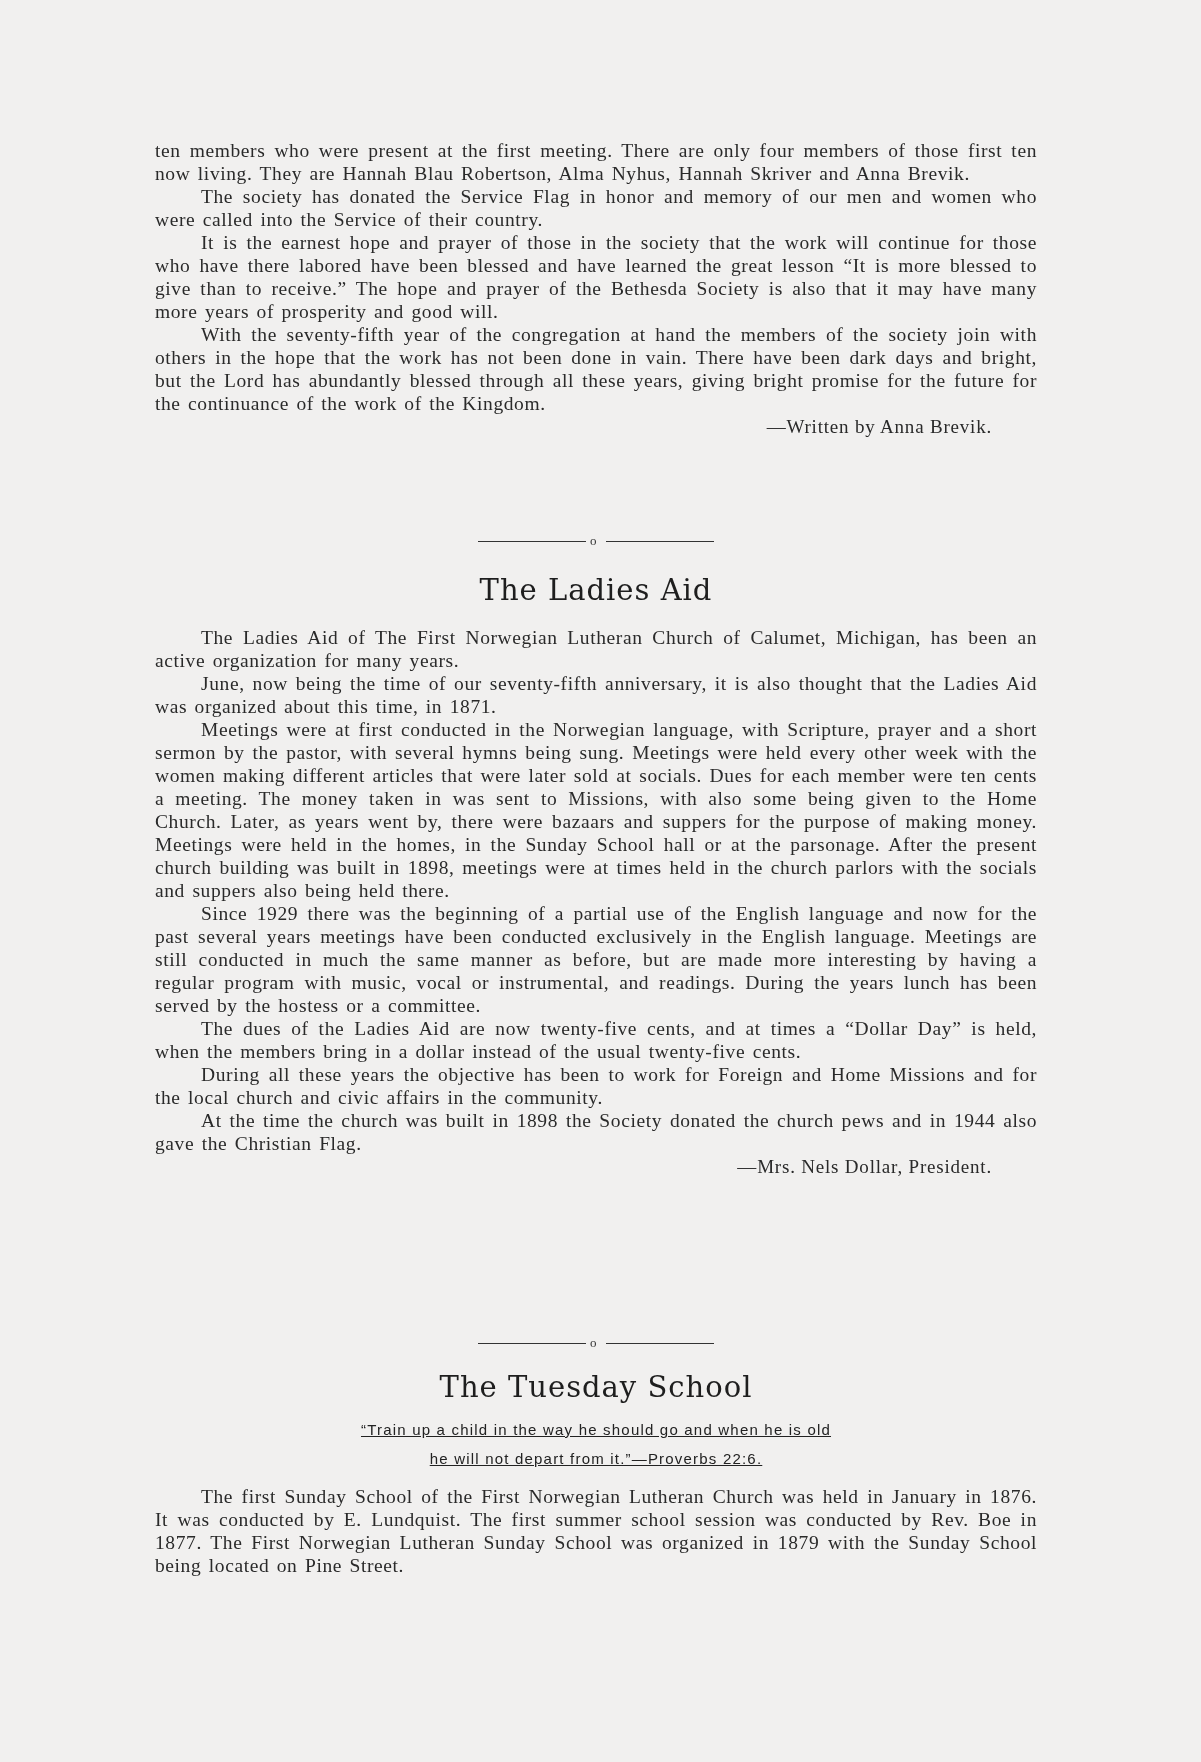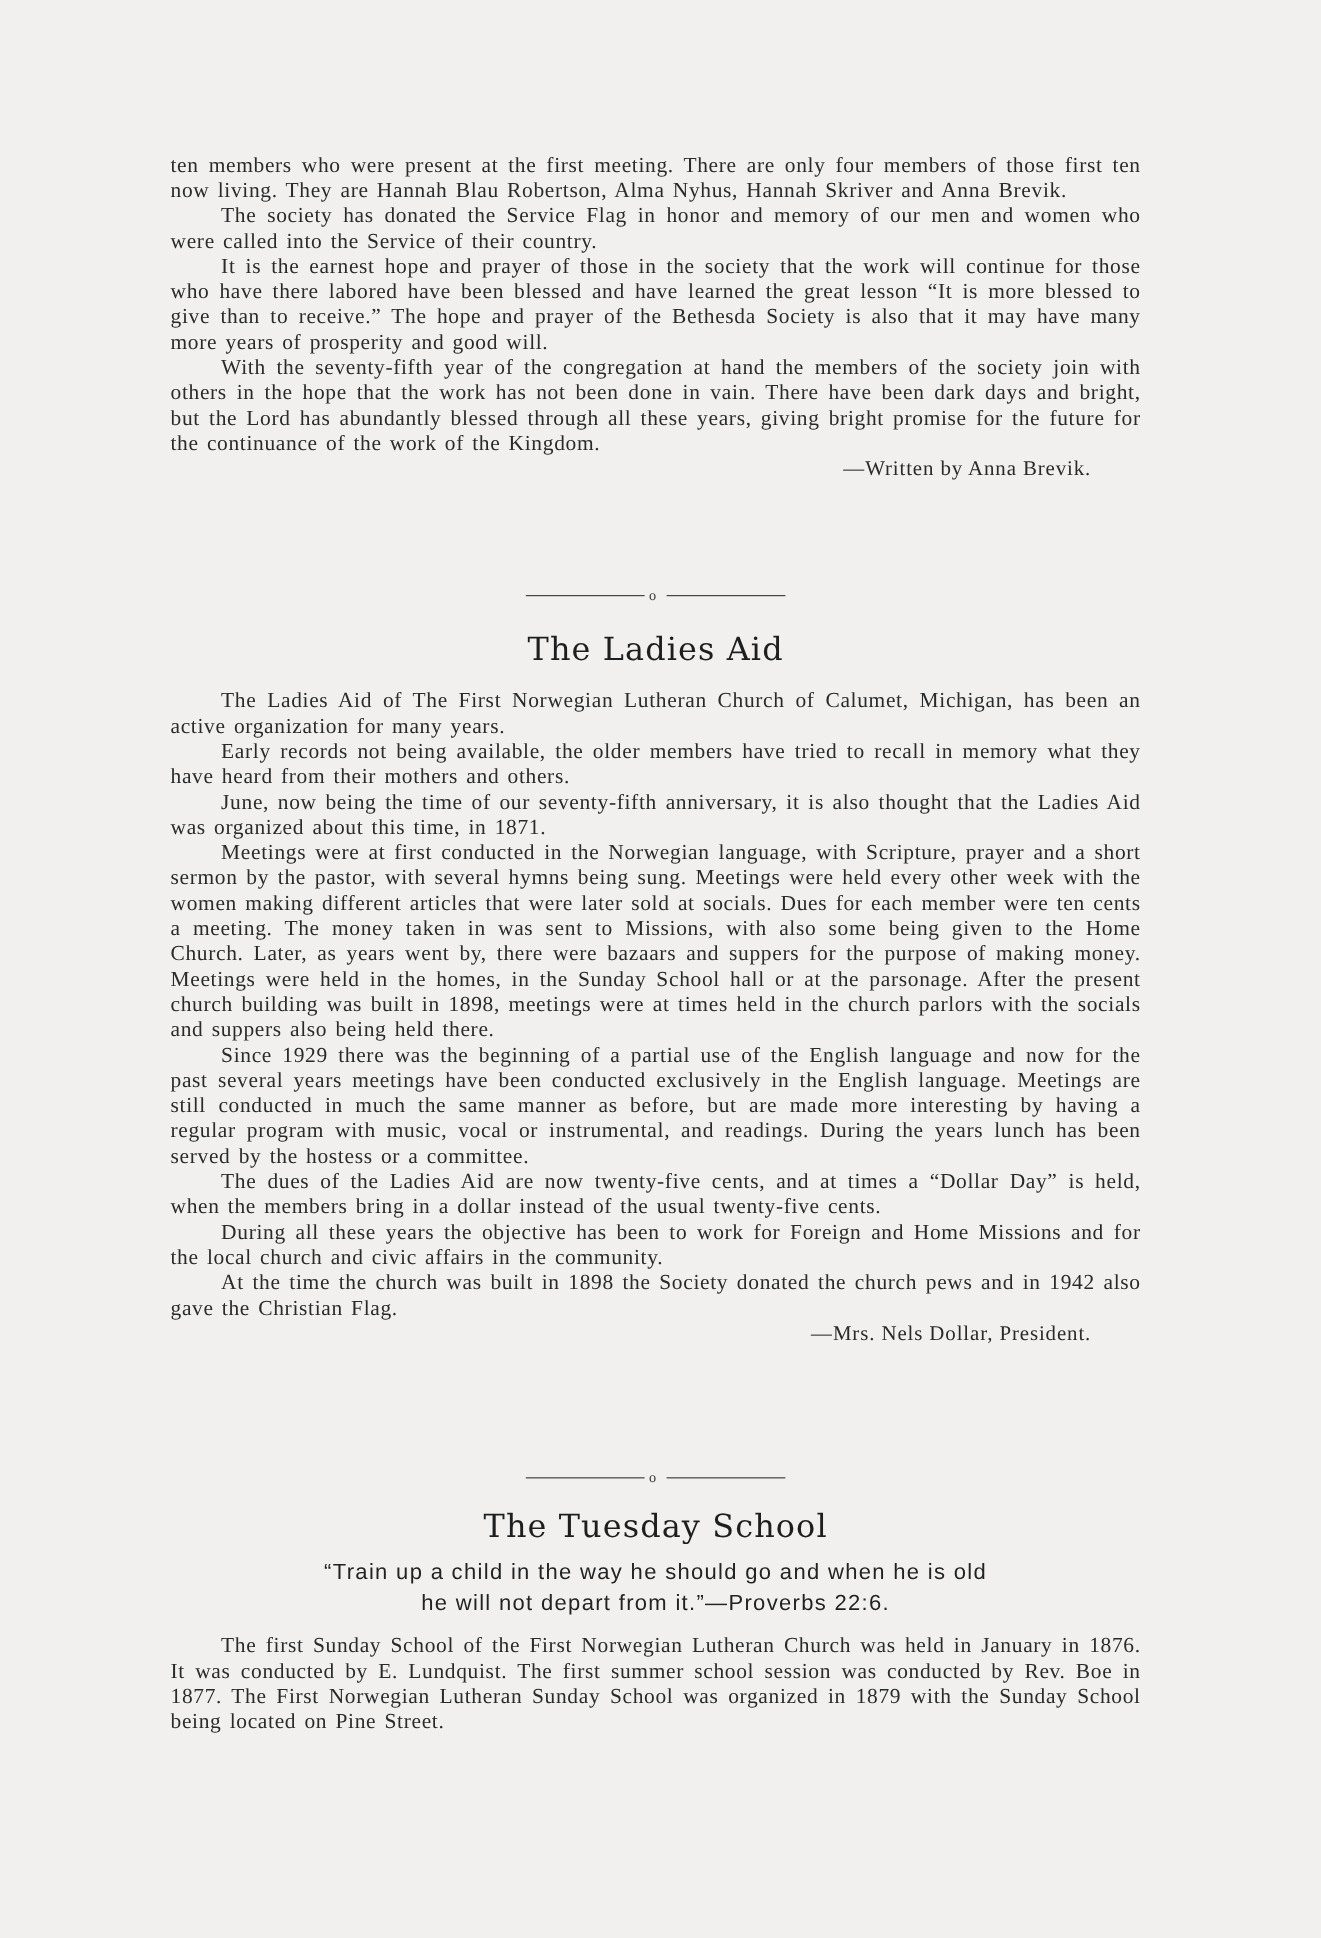--- a/index.html
+++ b/index.html
@@ -27,21 +27,21 @@
   .divider .line.l { left: 0; }
   .divider .line.r { right: 0; }
   .divider .o { position: absolute; left: 112px; top: 0; font-size: 13px; line-height: 20px; color: #333; }
   .heading {
     text-align: center; font-size: 29px; line-height: 44px; font-weight: bold;
     letter-spacing: 1px; color: #1e1e1e; margin: 0;
     font-family: "DejaVu Serif", serif; font-weight: normal;
   }
   .motto {
     text-align: center; font-family: "Liberation Sans", "DejaVu Sans", sans-serif;
-    font-size: 20px; line-height: 29px; letter-spacing: 1.2px; margin: 0; color: #222;
+    font-size: 15px; line-height: 29px; letter-spacing: 1.2px; margin: 0; color: #222; text-decoration: underline;
   }
 </style>
 </head>
 <body>
 
 <div class="page">
 
   <div class="column" style="top:139px;">
     <p class="para noindent">ten members who were present at the first meeting. There are only four members of those first ten now living. They are Hannah Blau Robertson, Alma Nyhus, Hannah Skriver and Anna Brevik.</p>
     <p class="para">The society has donated the Service Flag in honor and memory of our men and women who were called into the Service of their country.</p>
@@ -55,27 +55,26 @@
       <span class="line l"></span>
       <span class="o">o</span>
       <span class="line r"></span>
     </div>
   </div>
 
   <div class="column" style="top:568px;">
     <h2 class="heading">The Ladies Aid</h2>
     <div style="height:14px;"></div>
     <p class="para">The Ladies Aid of The First Norwegian Lutheran Church of Calumet, Michigan, has been an active organization for many years.</p>
-    <p class="para">Early records not being available, the older members have tried to recall in memory what they have heard from their mothers and others.</p>
     <p class="para">June, now being the time of our seventy-fifth anniversary, it is also thought that the Ladies Aid was organized about this time, in 1871.</p>
     <p class="para">Meetings were at first conducted in the Norwegian language, with Scripture, prayer and a short sermon by the pastor, with several hymns being sung. Meetings were held every other week with the women making different articles that were later sold at socials. Dues for each member were ten cents a meeting. The money taken in was sent to Missions, with also some being given to the Home Church. Later, as years went by, there were bazaars and suppers for the purpose of making money. Meetings were held in the homes, in the Sunday School hall or at the parsonage. After the present church building was built in 1898, meetings were at times held in the church parlors with the socials and suppers also being held there.</p>
     <p class="para">Since 1929 there was the beginning of a partial use of the English language and now for the past several years meetings have been conducted exclusively in the English language. Meetings are still conducted in much the same manner as before, but are made more interesting by having a regular program with music, vocal or instrumental, and readings. During the years lunch has been served by the hostess or a committee.</p>
     <p class="para">The dues of the Ladies Aid are now twenty-five cents, and at times a “Dollar Day” is held, when the members bring in a dollar instead of the usual twenty-five cents.</p>
     <p class="para">During all these years the objective has been to work for Foreign and Home Missions and for the local church and civic affairs in the community.</p>
-    <p class="para">At the time the church was built in 1898 the Society donated the church pews and in 1942 also gave the Christian Flag.</p>
+    <p class="para">At the time the church was built in 1898 the Society donated the church pews and in 1944 also gave the Christian Flag.</p>
     <p class="sig">—Mrs. Nels Dollar, President.</p>
   </div>
 
   <div class="column" style="top:1333px;">
     <div class="divider">
       <span class="line l"></span>
       <span class="o">o</span>
       <span class="line r"></span>
     </div>
   </div>

